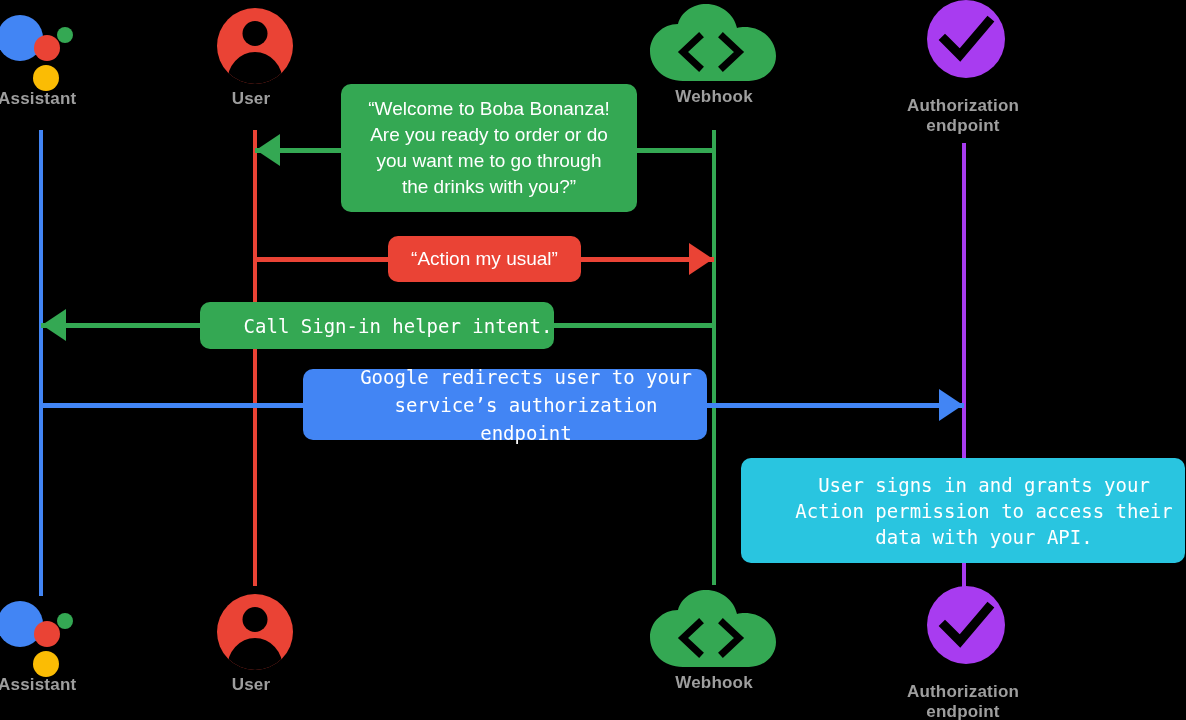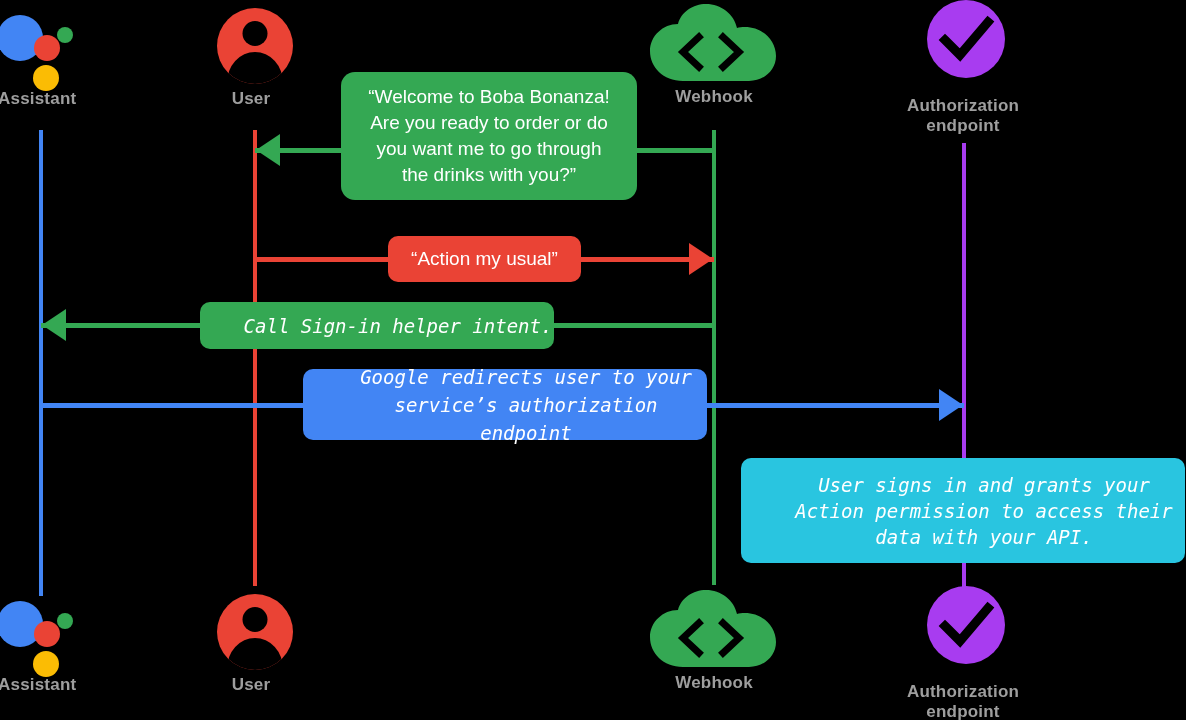--- a/index.html
+++ b/index.html
@@ -114,37 +114,36 @@
     box-sizing: border-box;
     text-align: center;
     display: flex;
     align-items: center;
     justify-content: center;
   }
   .bubble .txt { white-space: pre-line; display: block; width: 100%; }
   .sans { font-family: "Liberation Sans", sans-serif; }
   .mono {
     font-family: "DejaVu Sans Mono", monospace;
-    font-style: italic;
     padding-left: 42px;
   }
 </style>
 </head>
 <body>
 
 <div id="stage">
 
   <div class="lifeline" style="left:39px; top:130px; height:466px; background:#4285F4;"></div>
   <div class="lifeline" style="left:253px; top:130px; height:456px; background:#EA4335;"></div>
   <div class="lifeline" style="left:712px; top:130px; height:455px; background:#34A853;"></div>
   <div class="lifeline" style="left:962px; top:143px; height:455px; background:#A83CF0;"></div>
 
   <div class="arrow-line" style="left:255px; top:148px; width:459px; background:#34A853;"></div>
   <div class="arrow-head left" style="left:256px; top:134px; color:#34A853;"></div>
-  <div class="bubble sans" style="left:341px; top:72px; width:296px; height:128px; background:#34A853; font-size:19px; line-height:26px;border-radius:14px;">
+  <div class="bubble sans" style="left:341px; top:84px; width:296px; height:128px; background:#34A853; font-size:19px; line-height:26px;">
     <span class="txt">“Welcome to Boba Bonanza!
 Are you ready to order or do
 you want me to go through
 the drinks with you?”</span>
   </div>
 
   <div class="arrow-line" style="left:255px; top:257px; width:459px; background:#EA4335;"></div>
   <div class="arrow-head right" style="left:689px; top:243px; color:#EA4335;"></div>
   <div class="bubble sans" style="left:388px; top:236px; width:193px; height:46px; background:#EA4335; font-size:19px; line-height:24px;">
     <span class="txt">“Action my usual”</span>

